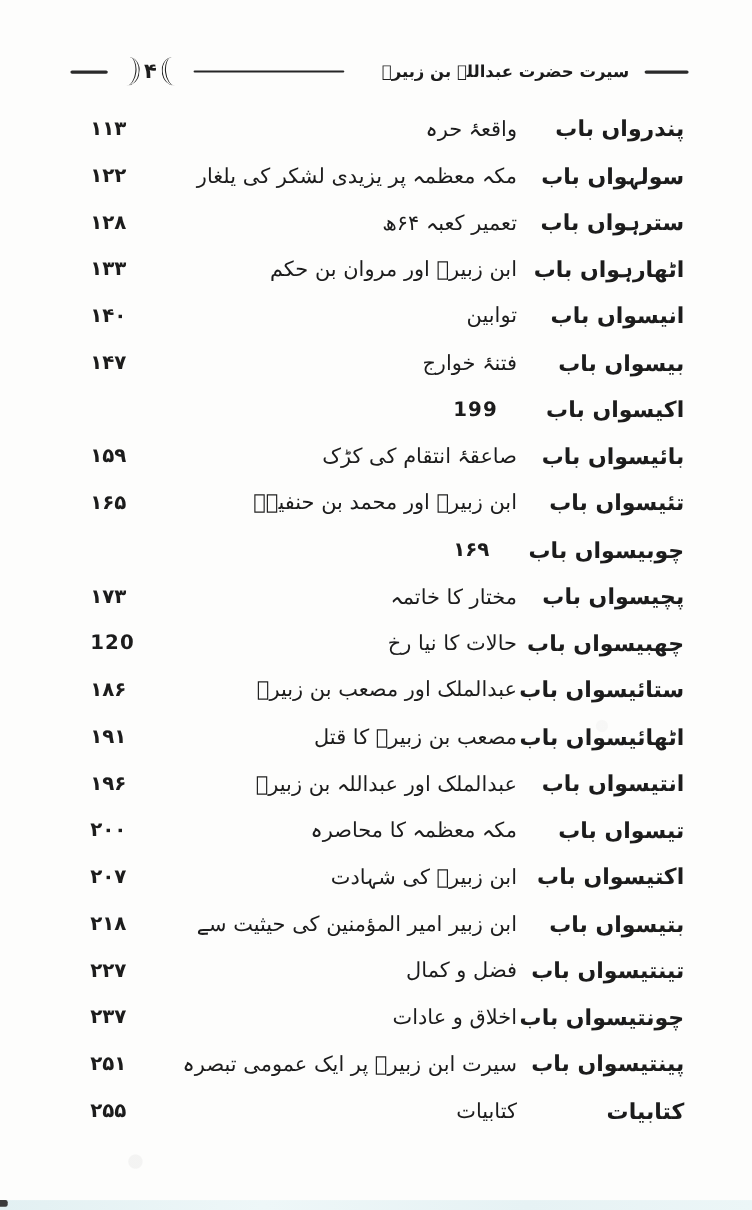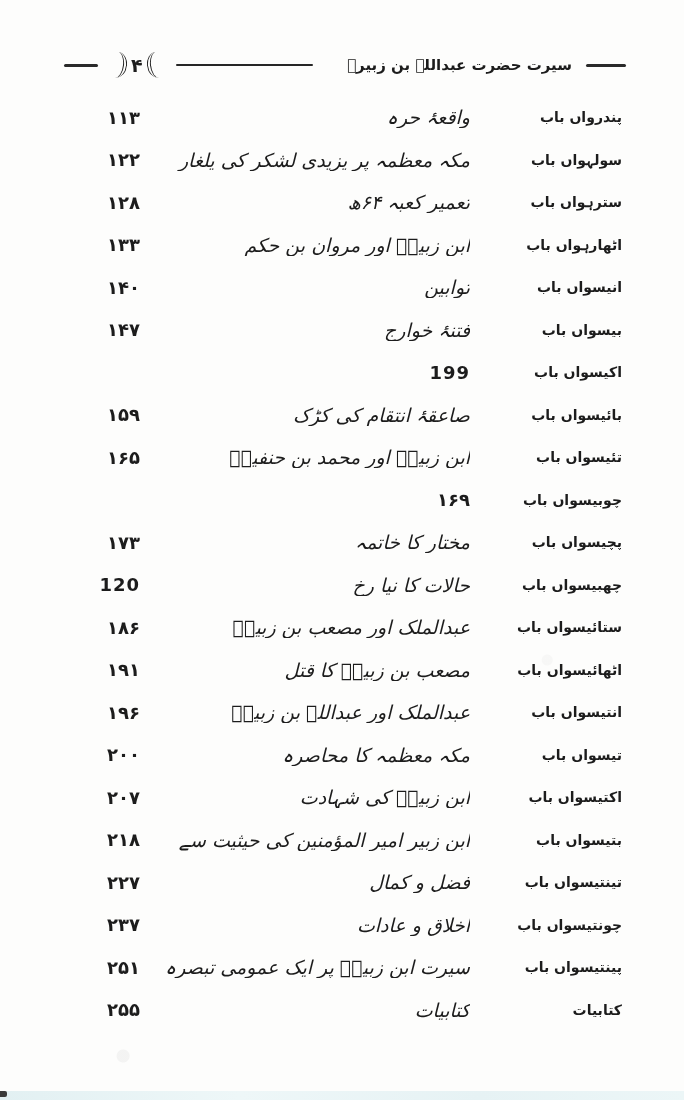--- a/index.html
+++ b/index.html
@@ -87,39 +87,38 @@
   .toc-row {
     display: flex;
     direction: rtl;
     align-items: center;
     height: 42.5px;
     padding: 0 62px 0 82px;
   }
   .chapter {
     flex: none;
     width: 152px;
-    font-size: 14px;
+    font-size: 20px;
     font-weight: 600;
     white-space: nowrap;
   }
   .chapter-title {
     flex: 1;
     text-align: right;
     font-size: 19px;
     font-weight: 500;
     padding-left: 6px;
     white-space: nowrap;
     overflow: hidden;
-    font-style: italic;
   }
   .page-num {
     flex: none;
     width: 58px;
     direction: ltr;
-    text-align: right;
+    text-align: left;
     font-size: 18px;
     font-weight: 600;
     letter-spacing: 1px;
   }
 
   
   .scan-strip {
     position: absolute;
     left: 0;
     right: 0;

